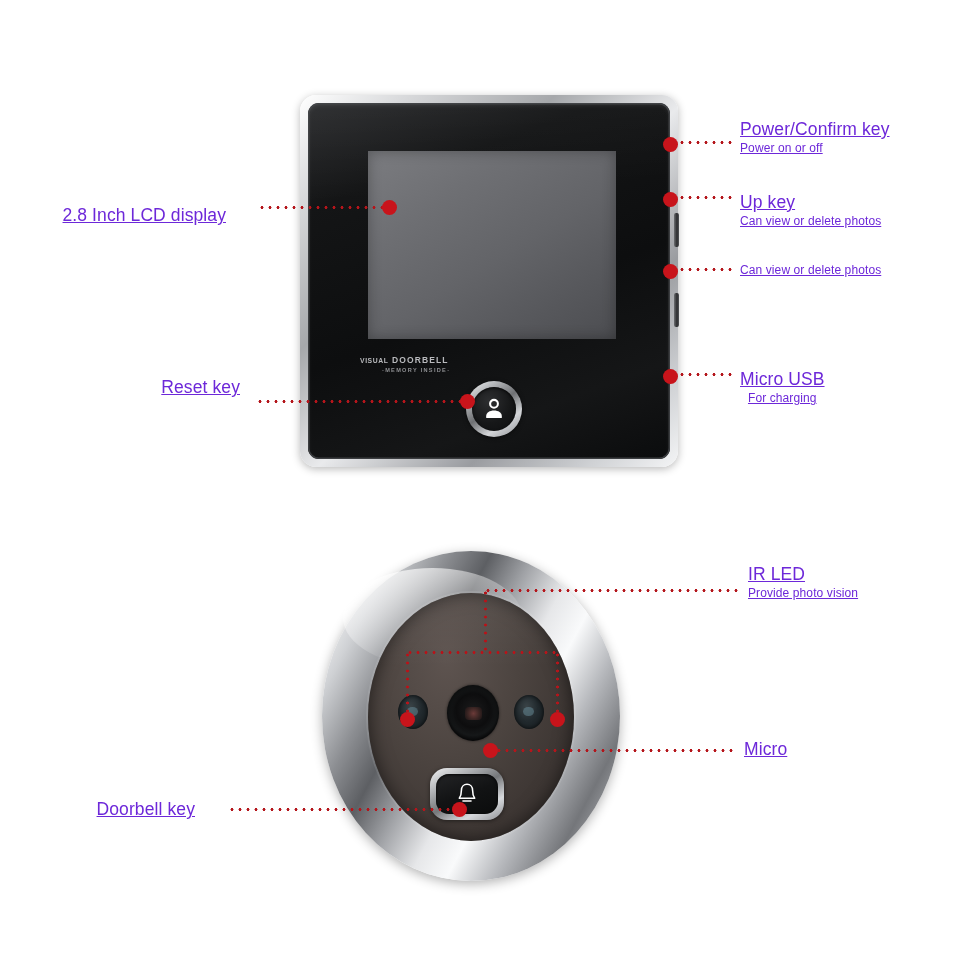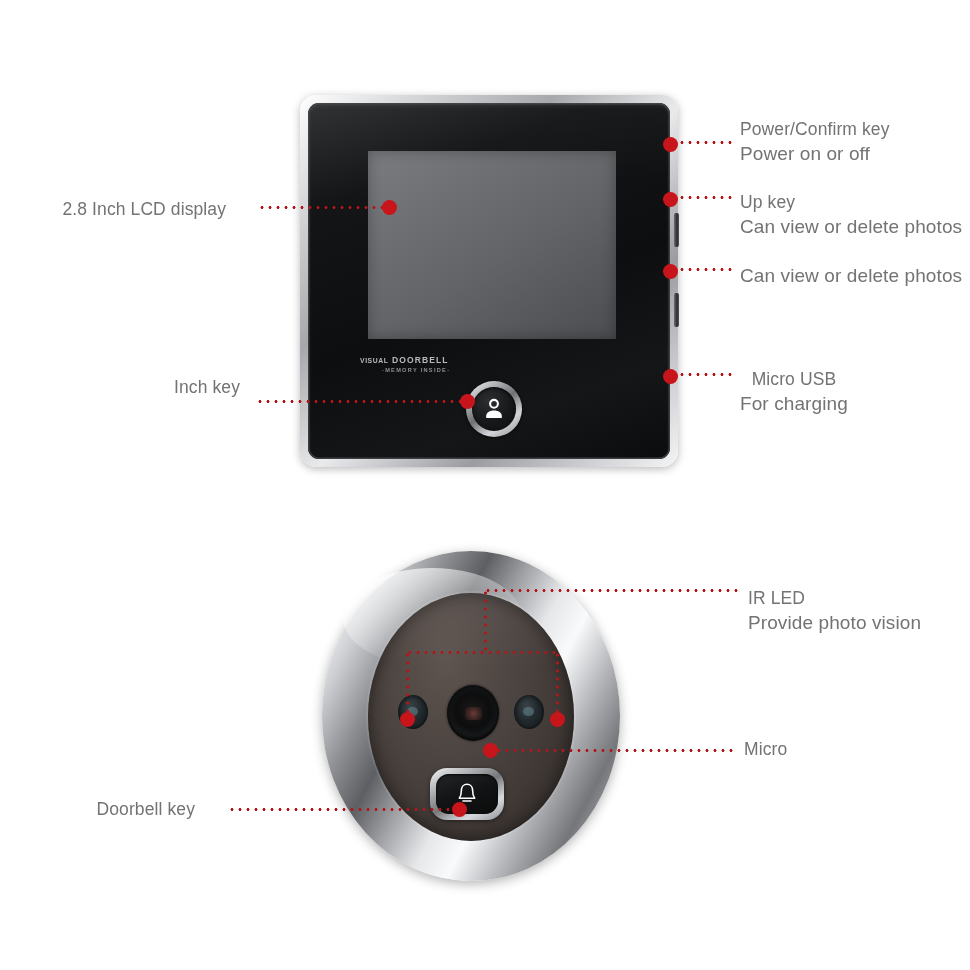--- a/index.html
+++ b/index.html
@@ -5,23 +5,23 @@
   * { box-sizing: border-box; margin: 0; padding: 0; }
   html, body {
     width: 970px; height: 970px;
     background: #ffffff;
     font-family: "Liberation Sans", sans-serif;
     overflow: hidden;
   }
   #stage { position: relative; width: 970px; height: 970px; background: #fff; }
 
   
-  .annot { position: absolute; color: #737373; line-height: 1.32; }
+  .annot { position: absolute; color: #6d28d9; line-height: 1.32; text-decoration: underline; }
   .annot .ttl { font-size: 17.5px; font-weight: 400; letter-spacing: .1px; white-space: nowrap; }
-  .annot .sub { font-size: 19px; font-weight: 400; letter-spacing: .1px; white-space: nowrap; }
+  .annot .sub { font-size: 12px; font-weight: 400; letter-spacing: .1px; white-space: nowrap; }
   .annot.right { text-align: left; }
   .annot.left  { text-align: right; }
 
   
   .hline {
     position: absolute; height: 3px;
     background-image: radial-gradient(circle, #b4151b 0 1.4px, transparent 1.6px);
     background-size: 8px 3px; background-repeat: repeat-x;
     background-position: 0 center;
   }
@@ -180,28 +180,28 @@
             <path d="M4.8 20.2 v-1.6 c0-3.3 3.2-5.2 7.2-5.2 s7.2 1.9 7.2 5.2 v1.6 z" fill="#ffffff"></path>
           </svg>
         </div>
       </div>
     </div>
 
     <div class="side-btn" style="top:118px;height:34px;"></div>
     <div class="side-btn" style="top:198px;height:34px;"></div>
   </div>
 
-  <div class="annot left" style="left:18px; top:198px; width:208px;">
+  <div class="annot left" style="left:18px; top:204px; width:208px;">
     <div class="ttl">2.8 Inch LCD display</div>
   </div>
   <div class="hline" style="left:258px; top:206px; width:132px;"></div>
   <div class="dot" style="left:382px; top:200px;"></div>
 
   <div class="annot left" style="left:18px; top:376px; width:222px;">
-    <div class="ttl">Inch key</div>
+    <div class="ttl">Reset key</div>
   </div>
   <div class="hline" style="left:256px; top:400px; width:210px;"></div>
   <div class="dot" style="left:460px; top:394px;"></div>
 
   <div class="dot" style="left:663px; top:137px;"></div>
   <div class="hline" style="left:678px; top:141px; width:54px;"></div>
   <div class="annot right" style="left:740px; top:118px;">
     <div class="ttl">Power/Confirm key</div>
     <div class="sub">Power on or off</div>
   </div>
@@ -236,21 +236,21 @@
         <div class="inner">
           <svg width="22" height="24" viewBox="0 0 24 26">
             <path d="M12 2.4 c-3.6 0-6.1 2.9-6.1 6.6 0 4.9-1.2 7.2-2.3 8.6 h16.8 c-1.1-1.4-2.3-3.7-2.3-8.6 0-3.7-2.5-6.6-6.1-6.6 z" fill="none" stroke="#ffffff" stroke-width="1.7" stroke-linejoin="round"></path>
             <path d="M7.6 20.6 h8.8" stroke="#ffffff" stroke-width="1.7" stroke-linecap="round"></path>
           </svg>
         </div>
       </div>
     </div>
   </div>
 
-  <div class="annot right" style="left:748px; top:563px;margin-top:24px;">
+  <div class="annot right" style="left:748px; top:563px;">
     <div class="ttl">IR LED</div>
     <div class="sub">Provide photo vision</div>
   </div>
   <div class="hline" style="left:484px; top:589px; width:254px;"></div>
   <div class="vline" style="left:484px; top:589px; height:63px;"></div>
   <div class="hline" style="left:406px; top:651px; width:150px;"></div>
   <div class="vline" style="left:406px; top:651px; height:66px;"></div>
   <div class="vline" style="left:556px; top:651px; height:66px;"></div>
   <div class="dot" style="left:400px; top:712px;"></div>
   <div class="dot" style="left:550px; top:712px;"></div>

